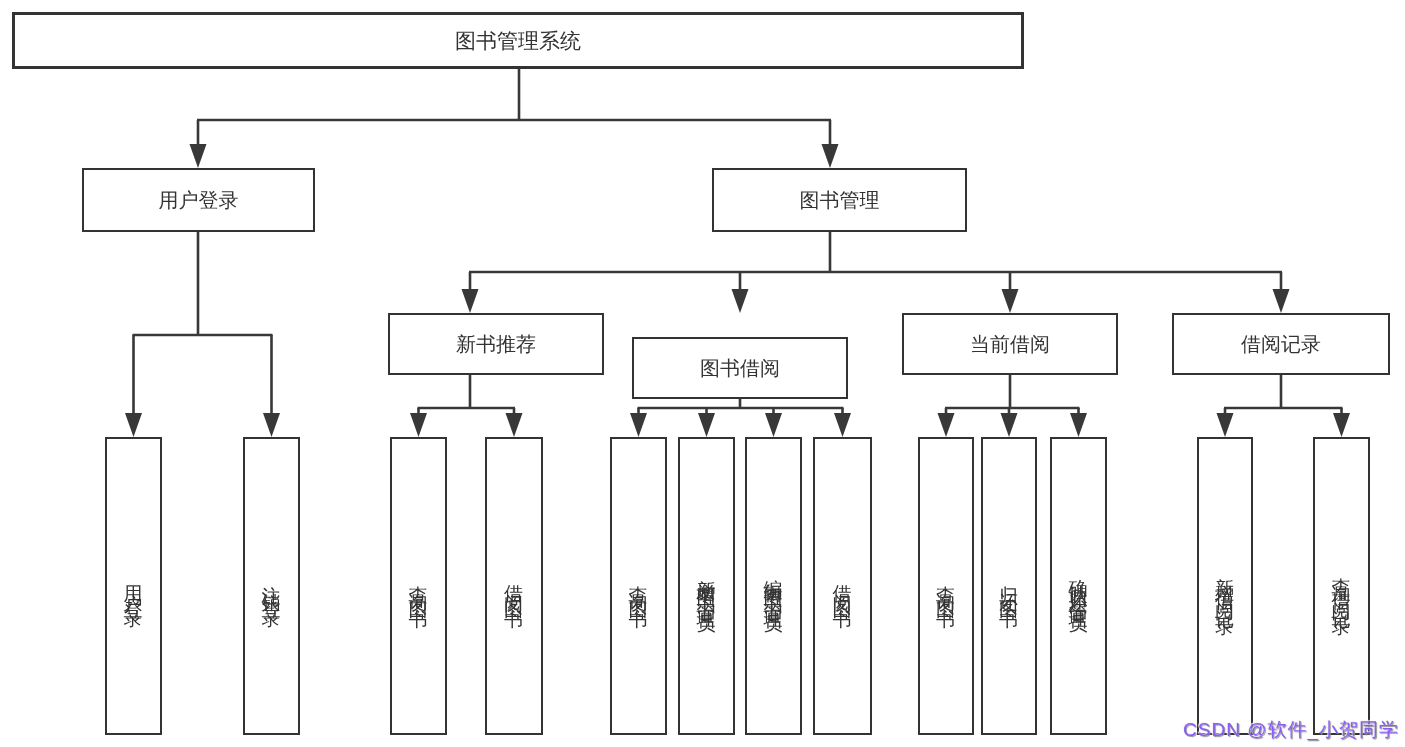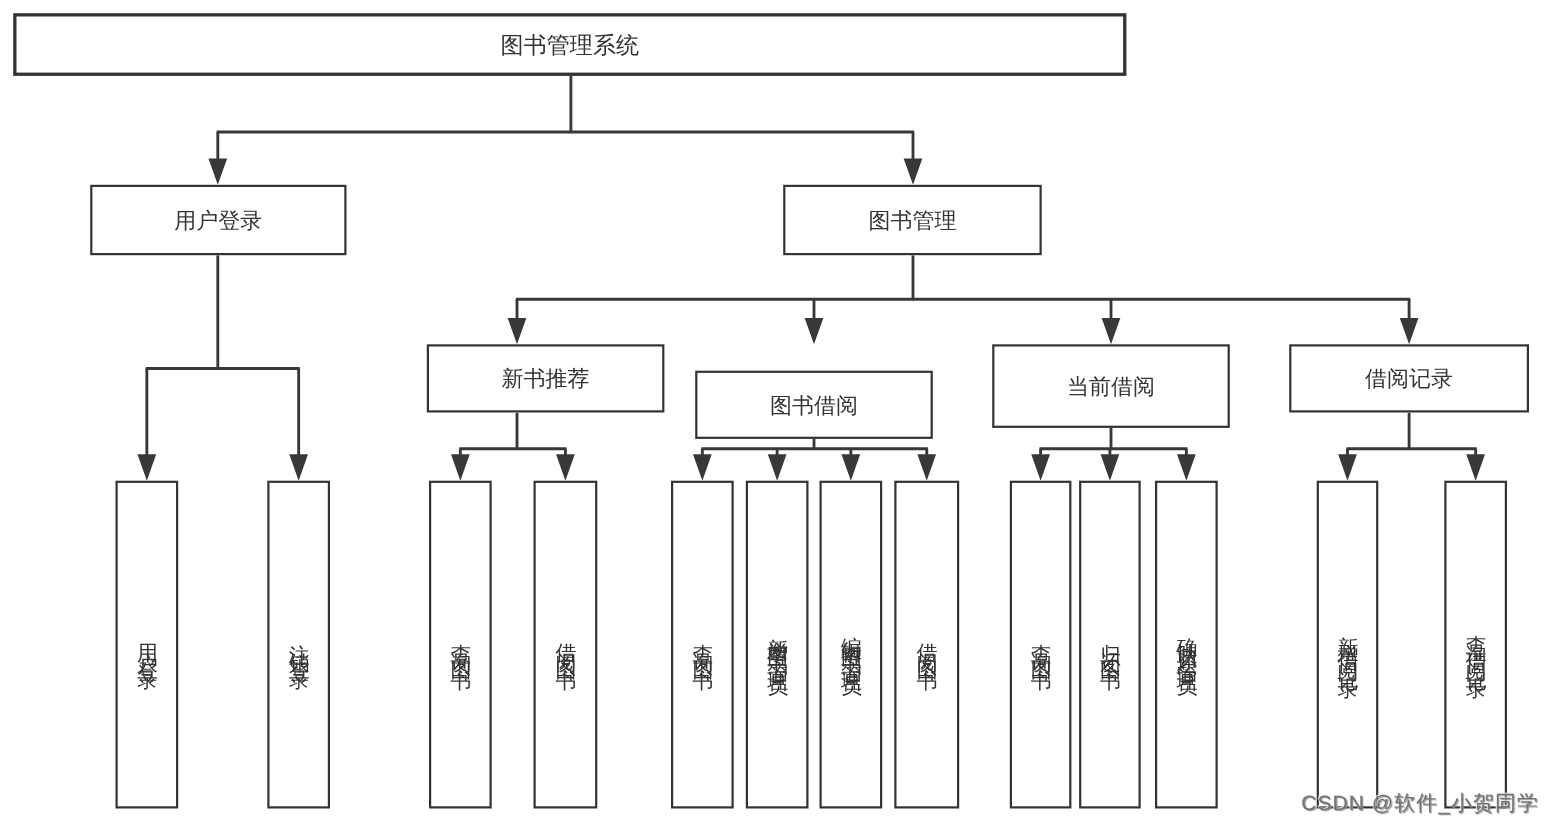--- a/index.html
+++ b/index.html
@@ -50,21 +50,21 @@
     text-orientation: upright;
     letter-spacing: 8px;
     line-height: 1;
     white-space: nowrap;
   }
   .watermark {
     position: absolute;
     right: 6px;
     bottom: 4px;
     font-size: 19px;
-    color: #737373;
+    color: #8b5cf6;
     text-shadow: 1px 1px 1px #8f8f8f, -1px -1px 1px #f5f5f5;
     letter-spacing: 1px;
     white-space: nowrap;
   }
 </style>
 </head>
 <body>
 
 <div class="stage">
 
@@ -123,31 +123,31 @@
       <polygon points="1333,413 1350,413 1341.5,437" fill="#383838"></polygon>
     </svg>
 
   <div class="box root" style="left:12px; top:12px; width:1012px; height:57px;">
     <span>图书管理系统</span>
   </div>
 
   <div class="box branch" style="left:82px; top:168px; width:233px; height:64px;">
     <span>用户登录</span>
   </div>
-  <div class="box branch" style="left:712px; top:168px; width:235px; height:64px;">
+  <div class="box branch" style="left:712px; top:168px; width:255px; height:64px;">
     <span>图书管理</span>
   </div>
 
   <div class="box module" style="left:362px; top:313px; width:216px; height:62px;margin-left:26px;">
     <span>新书推荐</span>
   </div>
   <div class="box module" style="left:632px; top:313px; width:216px; height:62px;margin-top:24px;">
     <span>图书借阅</span>
   </div>
-  <div class="box module" style="left:902px; top:313px; width:216px; height:76px;">
+  <div class="box module" style="left:902px; top:313px; width:216px; height:62px;">
     <span>当前借阅</span>
   </div>
   <div class="box module" style="left:1172px; top:313px; width:218px; height:62px;">
     <span>借阅记录</span>
   </div>
 
   <div class="box leaf" style="left:105px; top:437px; width:57px; height:298px;">
     <span class="vtext">用户登录</span>
   </div>
   <div class="box leaf" style="left:243px; top:437px; width:57px; height:298px;">

